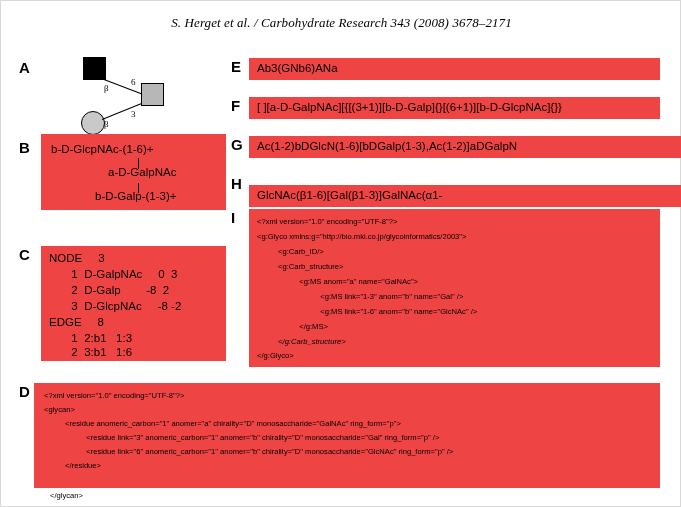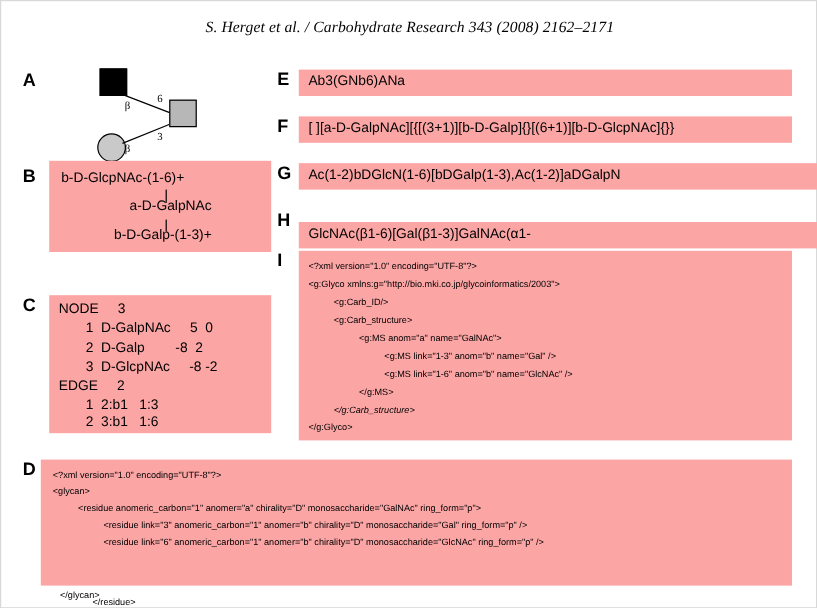--- a/index.html
+++ b/index.html
@@ -35,21 +35,21 @@
   }
   .panel-letter {
     position: absolute;
     font-family: "Liberation Sans", sans-serif;
     font-weight: bold;
     font-size: 15px;
     color: #000;
   }
   .gray-box {
     position: absolute;
-    background: #fca5a5;
+    background: #ef4444;
     box-sizing: border-box;
   }
   
   .sqA {
     position: absolute;
     width: 21px; height: 21px;
     background: #000;
     border: 1px solid #000;
   }
   .sqB {
@@ -90,21 +90,21 @@
   }
   .mini {
     font-size: 7.6px;
   }
 </style>
 </head>
 <body>
 
 <div class="page">
 
-  <div class="running-head">S. Herget et al. / Carbohydrate Research 343 (2008) 2162–2171</div>
+  <div class="running-head">S. Herget et al. / Carbohydrate Research 343 (2008) 3678–2171</div>
 
   <div class="panel-letter" style="left:18px; top:58px;">A</div>
 
   <div style="position:absolute; left:70px; top:56px; width:130px; height:90px;">
 
     <div class="sqA" style="left:12px; top:0px;"></div>
 
     <div class="sqB" style="left:70px; top:26px;"></div>
 
     <div class="circA" style="left:10px; top:54px;"></div>
@@ -124,36 +124,36 @@
     <div class="row" style="left:10px; top:9px;">b-D-GlcpNAc-(1-6)+</div>
     <div class="vbar" style="left:97px; top:24px; height:11px;"></div>
     <div class="row" style="left:67px; top:32px;">a-D-GalpNAc</div>
     <div class="vbar" style="left:97px; top:49px; height:10px;"></div>
     <div class="row" style="left:18px; top:56px;margin-left:36px;">b-D-Galp-(1-3)+</div>
   </div>
 
   <div class="panel-letter" style="left:18px; top:245px;">C</div>
   <div class="gray-box" style="left:40px; top:245px; width:185px; height:115px;text-decoration:underline;">
     <div class="row" style="left:8px; top:6px;">NODE     3</div>
-    <div class="row" style="left:8px; top:22px;">       1  D-GalpNAc     5  0</div>
+    <div class="row" style="left:8px; top:22px;">       1  D-GalpNAc     0  3</div>
     <div class="row" style="left:8px; top:38px;">       2  D-Galp        -8  2</div>
     <div class="row" style="left:8px; top:54px;">       3  D-GlcpNAc     -8 -2</div>
-    <div class="row" style="left:8px; top:70px;">EDGE     2</div>
+    <div class="row" style="left:8px; top:70px;">EDGE     8</div>
     <div class="row" style="left:8px; top:86px;">       1  2:b1   1:3</div>
     <div class="row" style="left:8px; top:100px;">       2  3:b1   1:6</div>
   </div>
 
   <div class="panel-letter" style="left:18px; top:382px;">D</div>
   <div class="gray-box" style="left:33px; top:382px; width:626px; height:105px;">
     <div class="row mini" style="left:10px; top:8px;">&lt;?xml version="1.0" encoding="UTF-8"?&gt;</div>
     <div class="row mini" style="left:10px; top:22px;">&lt;glycan&gt;</div>
     <div class="row mini" style="left:10px; top:36px;">          &lt;residue anomeric_carbon="1" anomer="a" chirality="D" monosaccharide="GalNAc" ring_form="p"&gt;</div>
     <div class="row mini" style="left:10px; top:50px;">                    &lt;residue link="3" anomeric_carbon="1" anomer="b" chirality="D" monosaccharide="Gal" ring_form="p" /&gt;</div>
     <div class="row mini" style="left:10px; top:64px;">                    &lt;residue link="6" anomeric_carbon="1" anomer="b" chirality="D" monosaccharide="GlcNAc" ring_form="p" /&gt;</div>
-    <div class="row mini" style="left:22px; top:78px;margin-top:36px;">          &lt;/residue&gt;</div>
+    <div class="row mini" style="left:10px; top:78px;">          &lt;/residue&gt;</div>
     <div class="row mini" style="left:16px; top:91px;margin-top:17px;">&lt;/glycan&gt;</div>
   </div>
 
   <div class="panel-letter" style="left:230px; top:57px;">E</div>
   <div class="gray-box" style="left:248px; top:57px; width:411px; height:22px;">
     <div class="row" style="left:8px; top:4px;">Ab3(GNb6)ANa</div>
   </div>
 
   <div class="panel-letter" style="left:230px; top:96px;">F</div>
   <div class="gray-box" style="left:248px; top:96px; width:411px; height:22px;">

